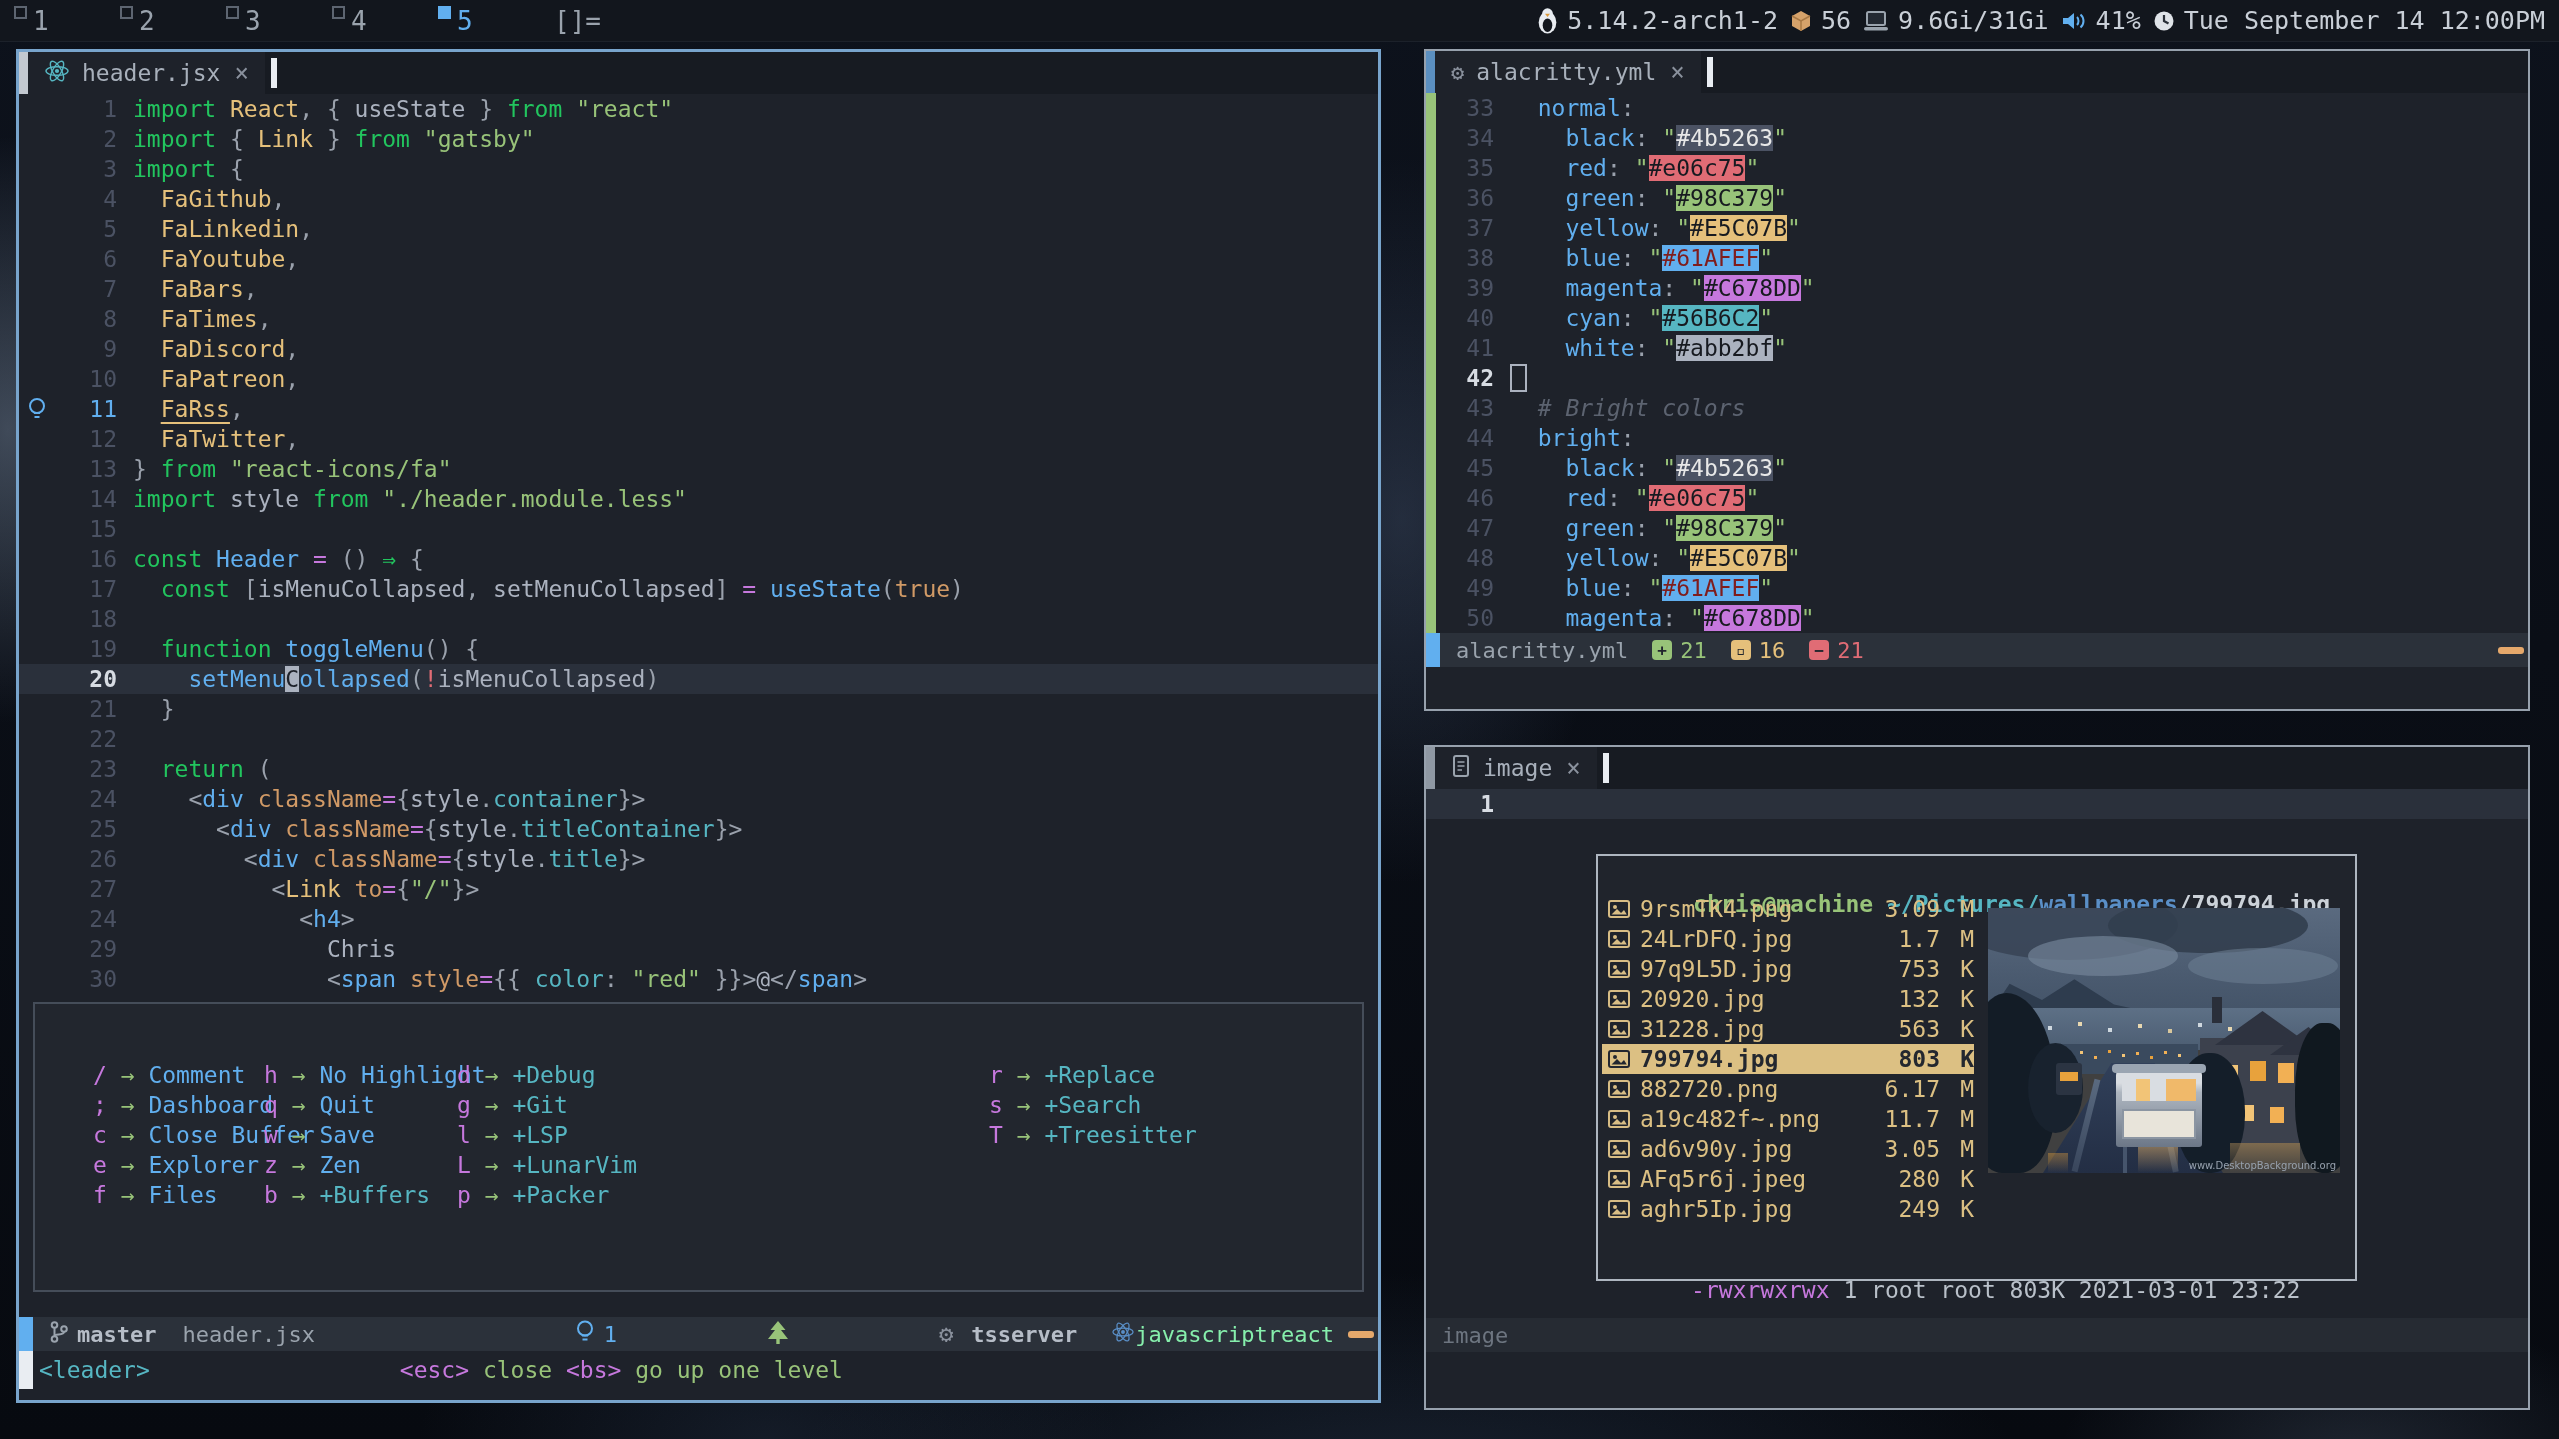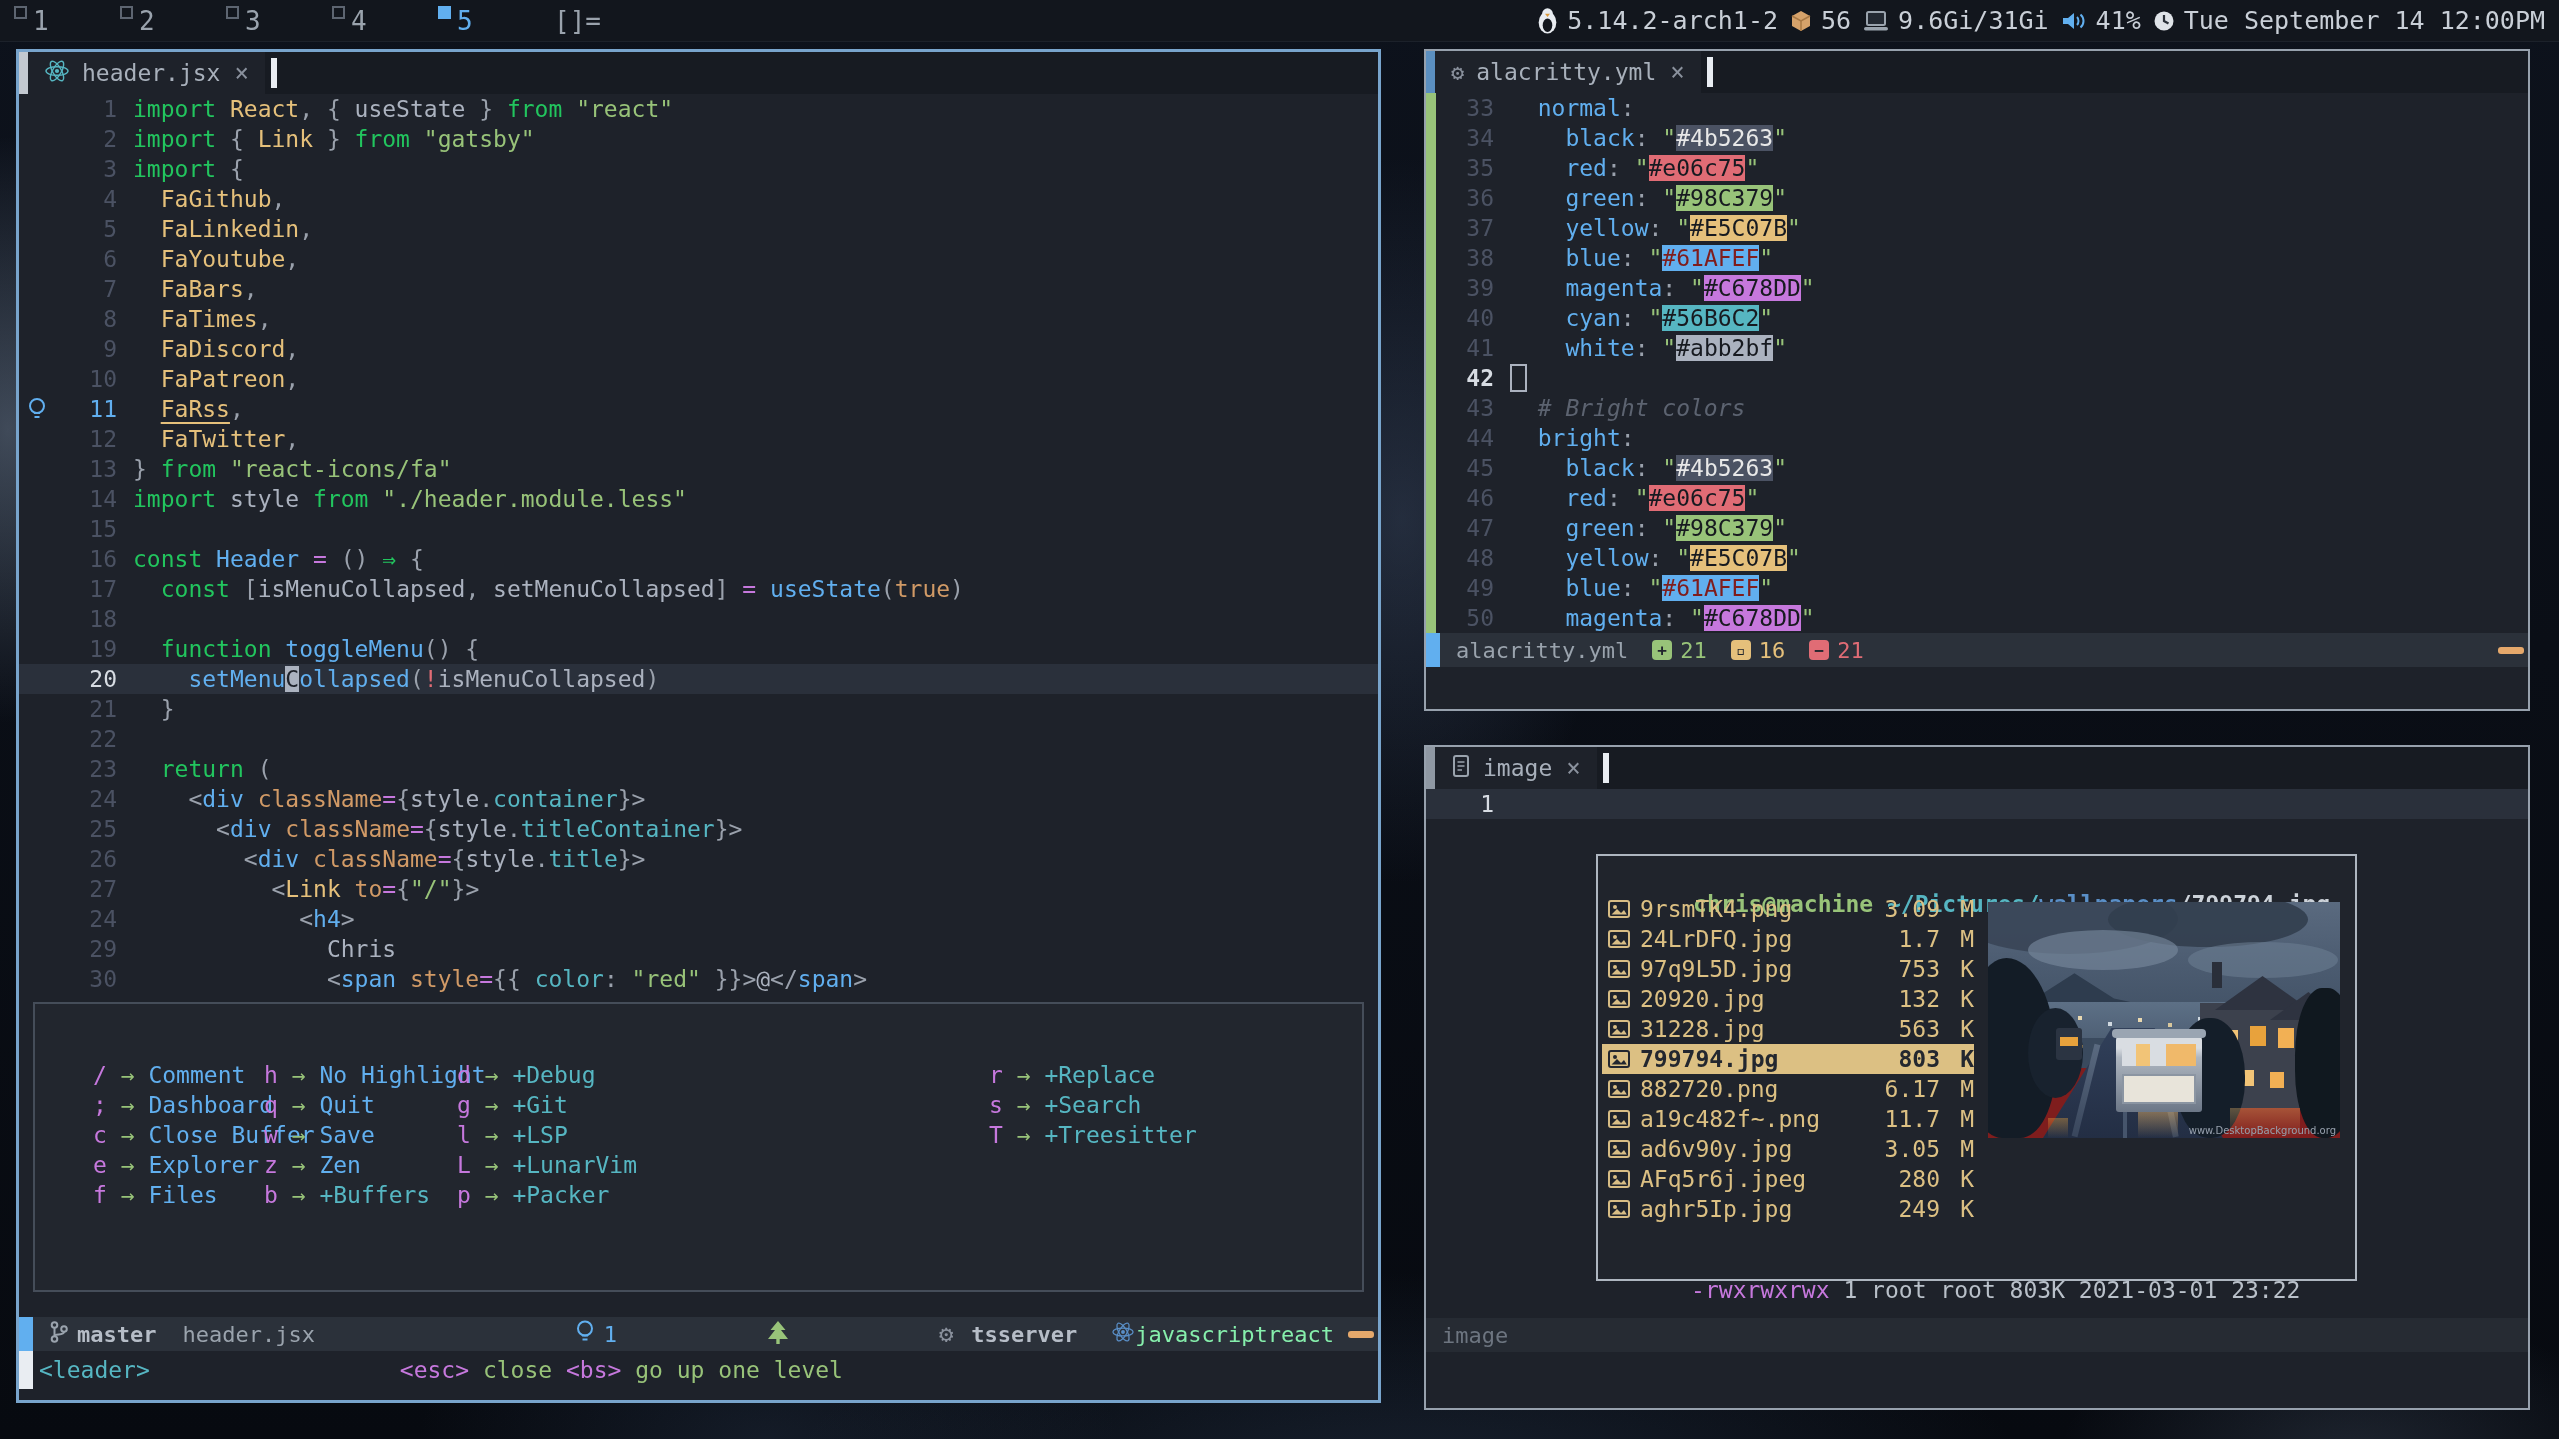--- a/index.html
+++ b/index.html
@@ -38,21 +38,21 @@
   .tab{display:flex;align-items:center;gap:12px;background:#1e222a;padding:0 14px 0 16px;color:#a8b0bb;font-size:23px;}
   .tab .close{color:#8a919d;font-size:24px;padding:0 2px;}
   .tab-cursor{width:6px;height:30px;background:#e9edf2;align-self:center;}
   
   .codearea{position:absolute;left:0;right:0;}
   .crow{display:flex;height:30px;line-height:30px;font-size:23px;white-space:pre;color:#abb2bf;}
   .crow.curline{background:#2a303b;}
   .gut-sign{flex:0 0 36px;display:flex;align-items:center;justify-content:center;}
   .gut-num{flex:0 0 62px;text-align:right;color:#4b5263;}
   .gut-gap{flex:0 0 16px;}
-  .crow.curline .gut-num{color:#d7dce3;font-weight:normal;}
+  .crow.curline .gut-num{color:#d7dce3;font-weight:bold;}
   .num-blue{color:#61afef !important;}
   .num-bold{color:#d7dce3 !important;font-weight:bold;}
   .codetext{flex:1;}
   .t-kw{color:#22c55e}.t-fn{color:#61afef}.t-id{color:#e5c07b}.t-str{color:#98c379}
   .t-txt{color:#abb2bf}.t-pun{color:#9aa1ac}.t-num{color:#d19a66}.t-attr{color:#d19a66}
   .t-eq{color:#c678dd}.t-prop{color:#56b6c2}.t-cmt{color:#5c6370;font-style:italic}
   .t-red{color:#e06c75}.t-key{color:#61afef}.t-q{color:#98c379}
   .t-cur{background:#abb2bf;color:#1e222a}
   .t-uid{color:#e5c07b;text-decoration:underline;text-underline-offset:5px;}
   .t-sw0{background:#4b5263;color:#e8e8e8}.t-sw1{background:#e06c75;color:#171a20}
@@ -91,21 +91,21 @@
   .fm-row{display:flex;align-items:center;height:30px;color:#dcc083;white-space:pre;padding-left:6px;}
   .fm-row .fico{flex:0 0 32px;display:inline-flex;align-items:center;}
   .fm-row .fname{flex:1;}
   .fm-row .fsize{flex:0 0 96px;text-align:right;}
   .fm-row .funit{flex:0 0 34px;text-align:right;}
   .fm-row.selected{background:#dcc083;color:#23272f;font-weight:bold;}
   .fm-info{position:absolute;left:10px;bottom:4px;height:30px;line-height:30px;white-space:pre;color:#b9c0c9;}
   .fm-perms{color:#c libraries678dd;}
   .fm-perms{color:#c678dd;}
   
-  .preview{position:absolute;left:390px;top:46px;width:352px;height:236px;overflow:hidden;background:#7f1d1d;}
+  .preview{position:absolute;left:390px;top:52px;width:352px;height:265px;overflow:hidden;background:#404040;}
   .pv{position:absolute;}
   .pv-watermark{position:absolute;right:4px;bottom:2px;font-size:10px;color:#97a1ae;font-family:"DejaVu Sans",sans-serif;}
 </style>
 </head>
 <body>
 
 <div class="topbar">
   <div class="ws-wrap" id="ws-wrap">
       <span class="ws">
         <i class="ws-dot"></i>

